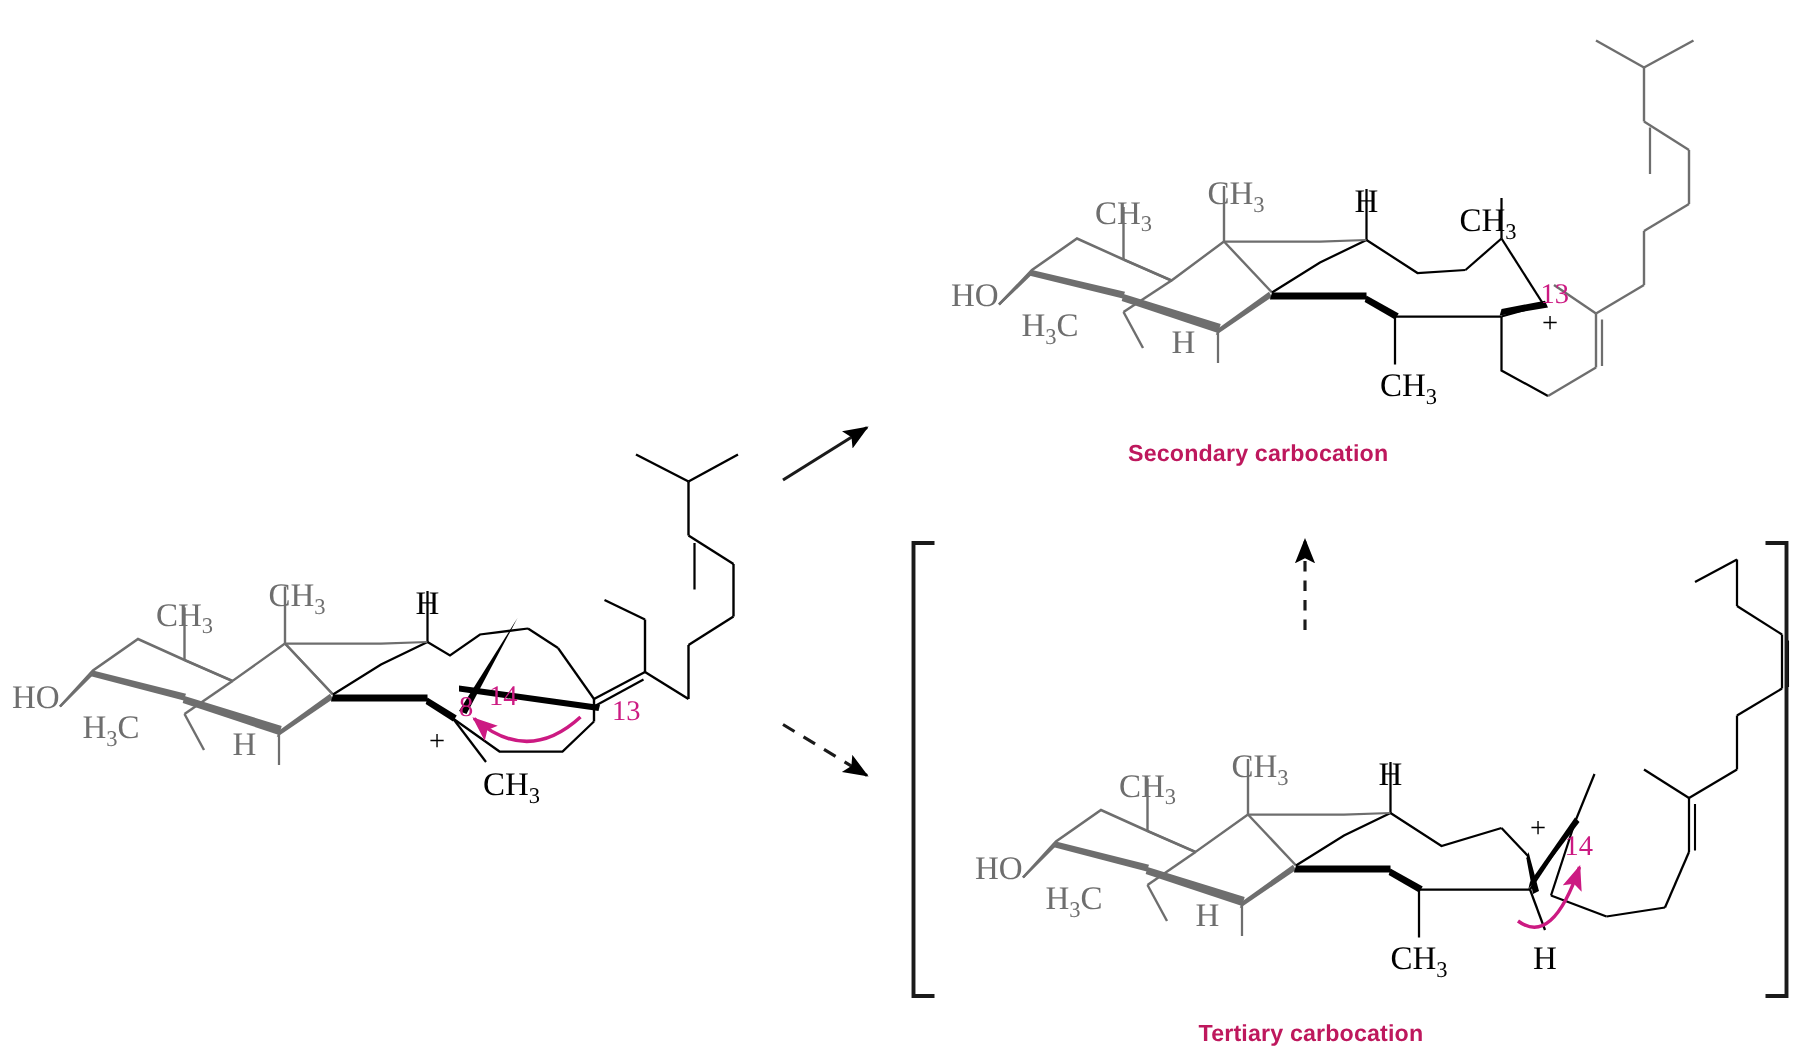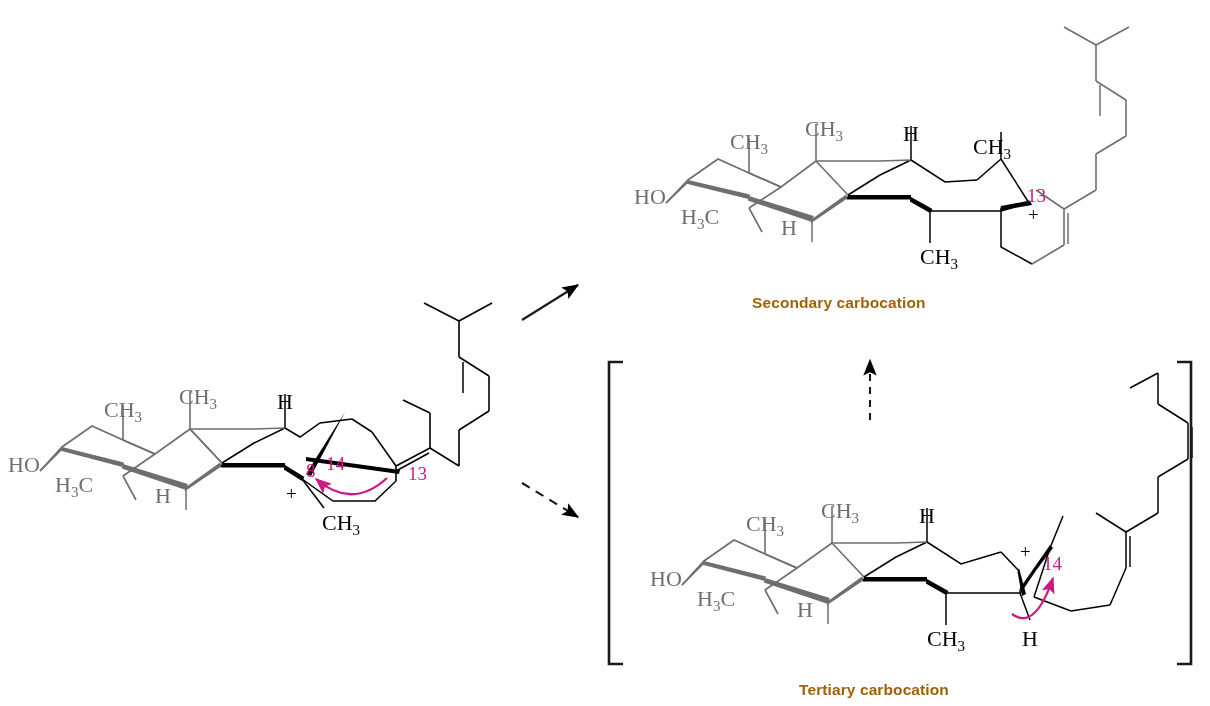--- a/index.html
+++ b/index.html
@@ -1,21 +1,21 @@
 <!DOCTYPE html>
 <html><head>
 <meta charset="utf-8">
 <style>
   html,body{margin:0;padding:0;background:#ffffff;}
   body{width:1210px;height:706px;position:relative;overflow:hidden;
        font-family:"Liberation Serif", serif;}
   .stage{position:absolute;inset:0;width:1210px;height:706px;}
   svg.layer{position:absolute;left:0;top:0;width:1210px;height:706px;}
   .cap{position:absolute;font-family:"Liberation Sans",sans-serif;font-weight:bold;
-       font-size:15.5px;color:#a16207;white-space:nowrap;letter-spacing:.1px;}
+       font-size:15.5px;color:#be185d;white-space:nowrap;letter-spacing:.1px;}
   .cap-sec{left:752px;top:294px;}
   .cap-ter{left:799px;top:681px;}
 </style>
 </head>
 <body>
 
 <div class="stage">
 
   <svg class="layer" viewBox="0 0 1210 706" xmlns="http://www.w3.org/2000/svg">
     <defs>

